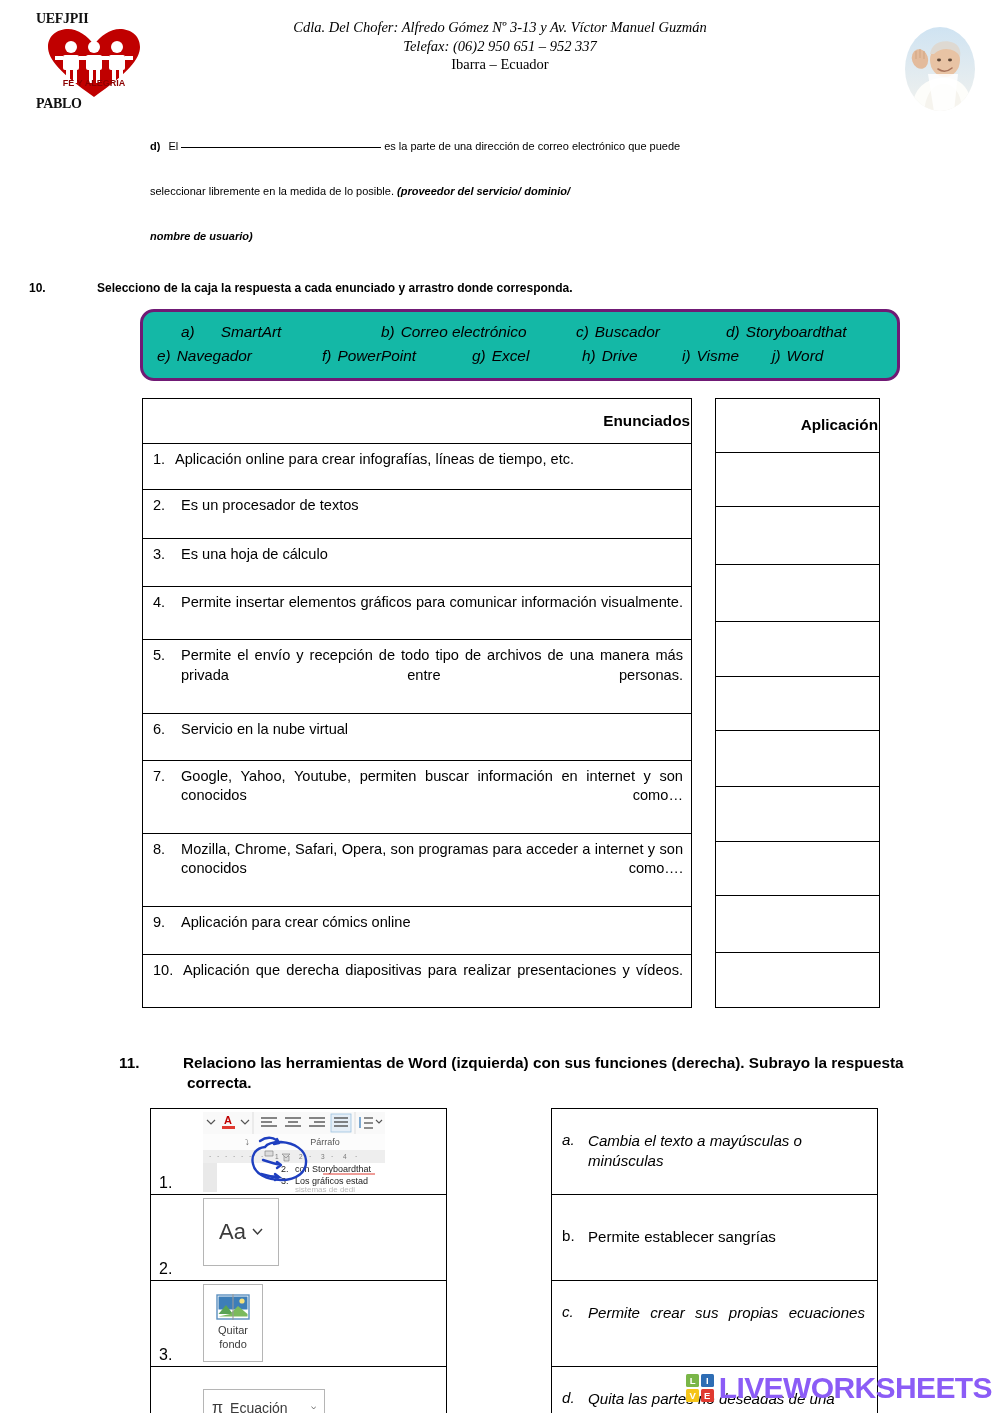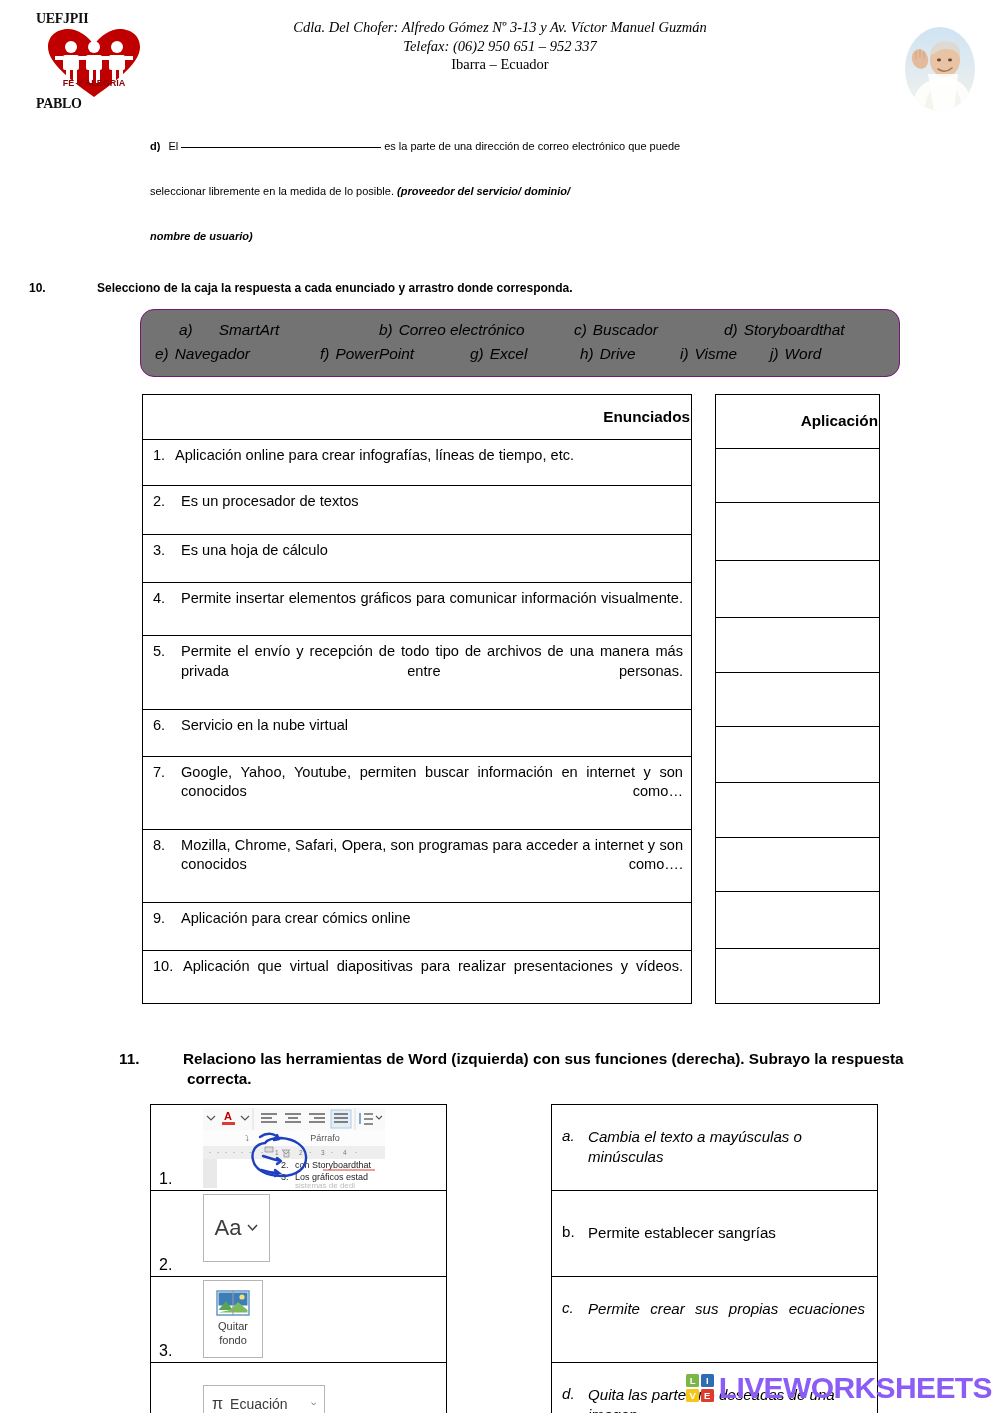--- a/index.html
+++ b/index.html
@@ -117,23 +117,23 @@
     margin-top: 22px;
     text-indent: -38px;
     line-height: 1.28;
   }
   .q-heading .num { display: inline-block; width: 30px; }
 
   
   .option-box {
     margin: 13px 0 0 140px;
     width: 760px;
-    border: 1px solid #701a75;
+    border: 3px solid #701a75;
     border-radius: 14px;
-    background: #737373;
+    background: #14b8a6;
     padding: 8px 14px 10px 14px;
   }
   .option-row {
     display: flex;
     font-style: italic;
     font-size: 15.4px;
     line-height: 1.55;
   }
   .option-row.r1 { justify-content: flex-start; padding-left: 24px; }
   .option-row.r1 .opt:nth-child(1) { width: 200px; }
@@ -236,21 +236,21 @@
 
   
   .ss-ribbon {
     width: 182px; height: 80px;
     background: #fff;
     position: relative;
     overflow: hidden;
     font-family: "Liberation Sans", sans-serif;
   }
   .ss-aa {
-    width: 67px; height: 68px;
+    width: 76px; height: 68px;
     border: 1.2px solid #b5b5b5;
     background: #fff;
     display: flex; align-items: center; justify-content: center;
     font-size: 22px; color: #3b3b3b;
     font-family: "Liberation Sans", sans-serif;
   }
   .ss-quitar {
     width: 60px; height: 78px;
     border: 1.2px solid #b5b5b5;
     background: #fff;
@@ -480,21 +480,21 @@
         <div class="cellrow">
                 <span class="n">9.</span>
                 <span class="txt" style="padding-left:6px">Aplicación para crear cómics online</span>
               </div>
       </td>
           </tr>
       <tr>
             <td style="height:46px">
         <div class="cellrow just">
                 <span class="n" style="min-width:30px">10.</span>
-                <span class="txt">Aplicación que virtual diapositivas para realizar presentaciones y vídeos.</span>
+                <span class="txt">Aplicación que derecha diapositivas para realizar presentaciones y vídeos.</span>
               </div>
       </td>
           </tr>
     </tbody>
       </table>
 
     <table class="t-aplicacion">
       <tbody>
           <tr>
         <th>Aplicación</th>

